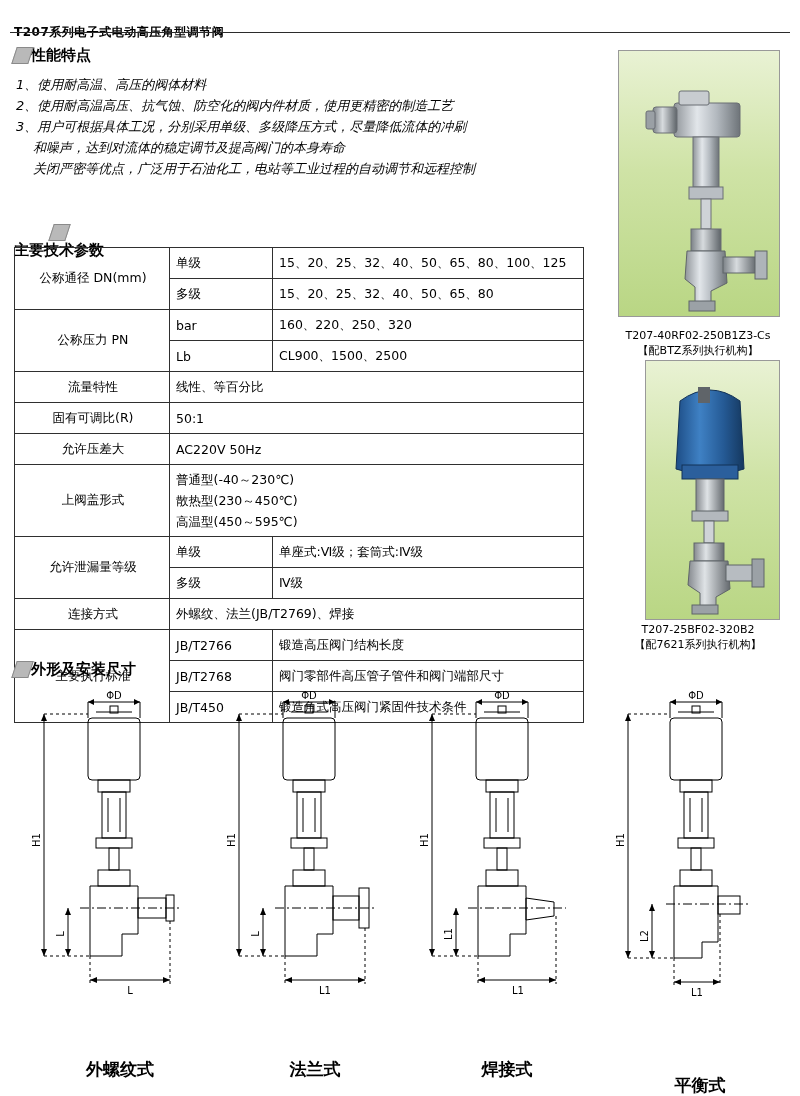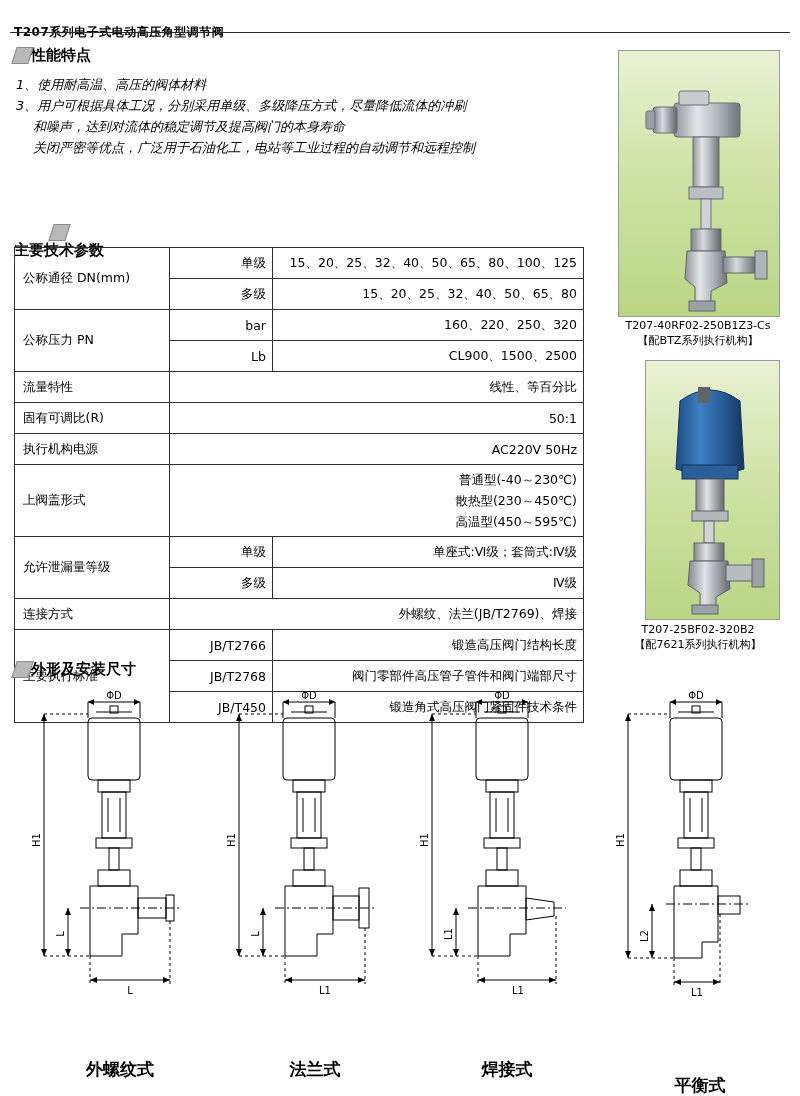--- a/index.html
+++ b/index.html
@@ -79,40 +79,40 @@
   }
   .photo1 { left: 618px; top: 50px; width: 160px; height: 265px; }
   .photo2 { left: 645px; top: 360px; width: 133px; height: 258px; }
   .cap {
     position: absolute;
     text-align: center;
     font-size: 11px;
     line-height: 15px;
     width: 180px;
   }
-  .cap1 { left: 608px; top: 318px; }
+  .cap1 { left: 608px; top: 328px; }
   .cap2 { left: 608px; top: 622px; }
   
   .spec-table {
     position: absolute;
     left: 14px;
     top: 247px;
     width: 570px;
     border-collapse: collapse;
     font-size: 12.5px;
   }
   .spec-table td {
     border: 1px solid #2f2f2f;
     padding: 4px 6px;
-    text-align: right;
+    text-align: left;
     vertical-align: middle;
     height: 22px;
   }
   .spec-table td.lbl {
-    text-align: left;
+    text-align: center;
     padding-left: 8px;
     width: 140px;
   }
   .spec-table td.sub {
     width: 56px;
   }
   .multi-line {
     line-height: 21px;
   }
   
@@ -140,20 +140,21 @@
   <div class="doc-title">T207系列电子式电动高压角型调节阀</div>
   <div class="title-rule"></div>
 
   <div class="section-head" style="left:14px; top:46px;">
     <span class="sec-mark"></span>
     <span class="sec-label">性能特点</span>
   </div>
 
   <div class="feature-list">
     <div>1、使用耐高温、高压的阀体材料</div>
+    <div>2、使用耐高温高压、抗气蚀、防空化的阀内件材质，使用更精密的制造工艺</div>
     <div>3、用户可根据具体工况，分别采用单级、多级降压方式，尽量降低流体的冲刷</div>
     <div class="indent">和噪声，达到对流体的稳定调节及提高阀门的本身寿命</div>
     <div class="indent">关闭严密等优点，广泛用于石油化工，电站等工业过程的自动调节和远程控制</div>
   </div>
 
   <div class="photo-box photo1">
     <svg width="158" height="263" viewBox="0 0 158 263">
       <defs>
         <linearGradient id="gmet" x1="0" y1="0" x2="1" y2="0">
           <stop offset="0%" stop-color="#8f9499"></stop>
@@ -257,21 +258,21 @@
       </tr>
       <tr>
         <td class="lbl">流量特性</td>
         <td colspan="2">线性、等百分比</td>
       </tr>
       <tr>
         <td class="lbl">固有可调比(R)</td>
         <td colspan="2">50:1</td>
       </tr>
       <tr>
-        <td class="lbl">执行机构电源</td>
+        <td class="lbl">允许压差大</td>
         <td colspan="2">AC220V 50Hz</td>
       </tr>
       <tr>
         <td class="lbl">上阀盖形式</td>
         <td colspan="2" class="multi-line">
           <div>普通型(-40～230℃)</div>
           <div>散热型(230～450℃)</div>
           <div>高温型(450～595℃)</div>
         </td>
       </tr>

